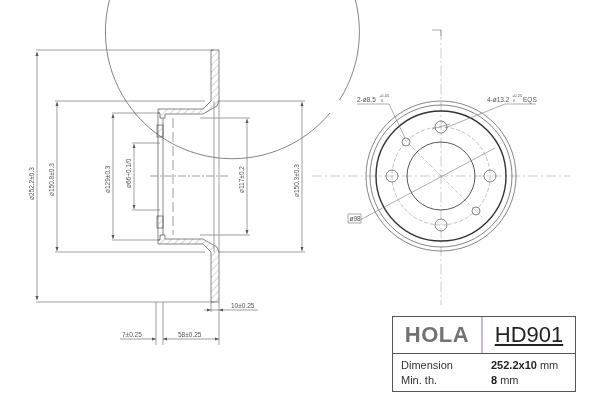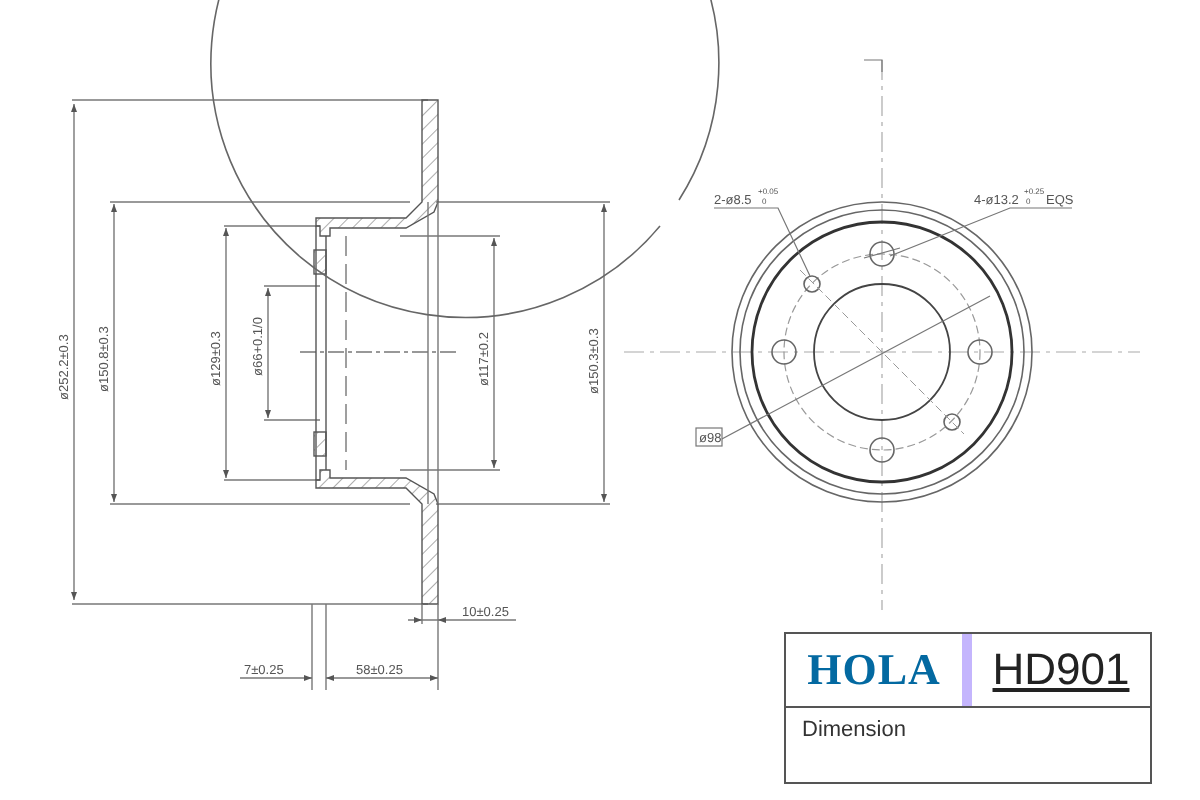--- a/index.html
+++ b/index.html
@@ -1,21 +1,21 @@
 <!DOCTYPE html>
 <html><head>
 <meta charset="utf-8">
 <style>
   html, body { margin: 0; padding: 0; background: #ffffff; }
   body { width: 600px; height: 400px; position: relative; overflow: hidden; font-family: "Liberation Sans", sans-serif; }
   #drawing { position: absolute; left: 0; top: 0; width: 600px; height: 400px; }
   .dimtxt { font-family: "Liberation Sans", sans-serif; font-size: 6.5px; fill: #555; }
   .titleblock { position: absolute; left: 392px; top: 316px; width: 184px; height: 76px; border: 1px solid #555; box-sizing: border-box; background: #fff; }
   .tb-top { display: flex; height: 36px; border-bottom: 1px solid #555; }
-  .tb-brand { width: 88px; border-right: 5px solid #c4b5fd; display: flex; align-items: center; justify-content: center; font-family: Liberation Serif, serif; font-weight: bold; font-size: 22px; color: #0369a1; letter-spacing: 0.5px; }
+  .tb-brand { width: 88px; border-right: 2px solid #c4b5fd; display: flex; align-items: center; justify-content: center; font-family: Liberation Sans, sans-serif; font-weight: bold; font-size: 22px; color: #737373; letter-spacing: 0.5px; }
   .tb-model { flex: 1; display: flex; align-items: center; justify-content: center; font-family: "Liberation Sans", sans-serif; font-size: 22px; color: #222; text-decoration: underline; }
   .tb-rows { padding: 4px 8px 0 8px; }
   .tb-row { display: flex; font-size: 11px; color: #333; line-height: 15px; }
   .tb-label { width: 90px; }
   .tb-val b { font-weight: bold; color: #222; }
 </style>
 </head>
 <body>
 
 <svg id="drawing" viewBox="0 0 600 400" xmlns="http://www.w3.org/2000/svg">
@@ -153,15 +153,20 @@
 </svg>
 
 <div class="titleblock">
   <div class="tb-top">
     <div class="tb-brand">HOLA</div>
     <div class="tb-model">HD901</div>
   </div>
   <div class="tb-rows">
     <div class="tb-row">
       <span class="tb-label">Dimension</span>
+      <span class="tb-val"><b>252.2x10</b> <span>mm</span></span>
+    </div>
+    <div class="tb-row">
+      <span class="tb-label">Min. th.</span>
+      <span class="tb-val"><b>8</b> <span>mm</span></span>
     </div>
   </div>
 </div>
 
 </body></html>

